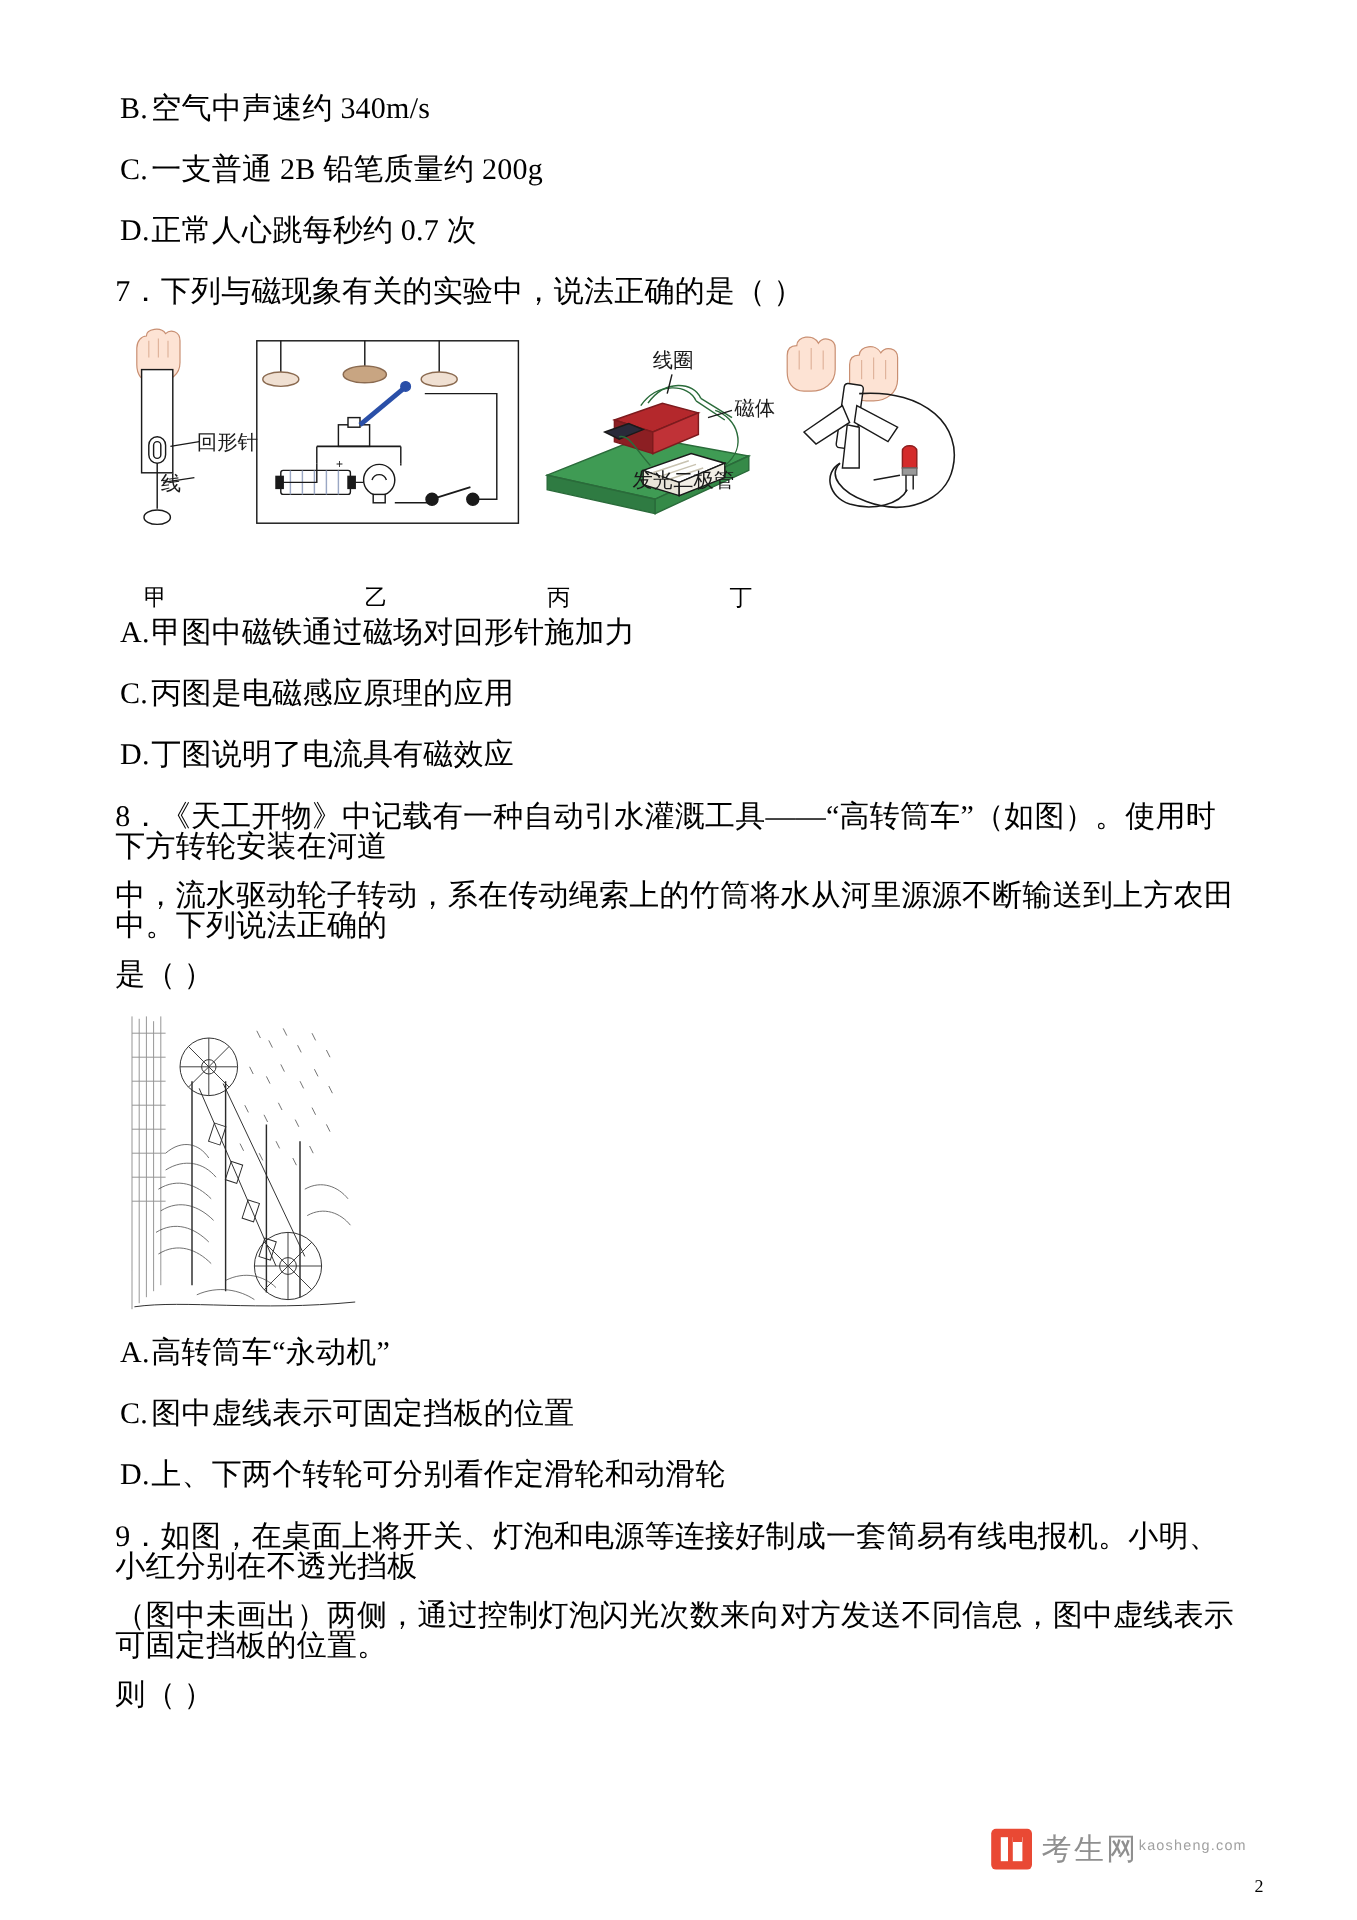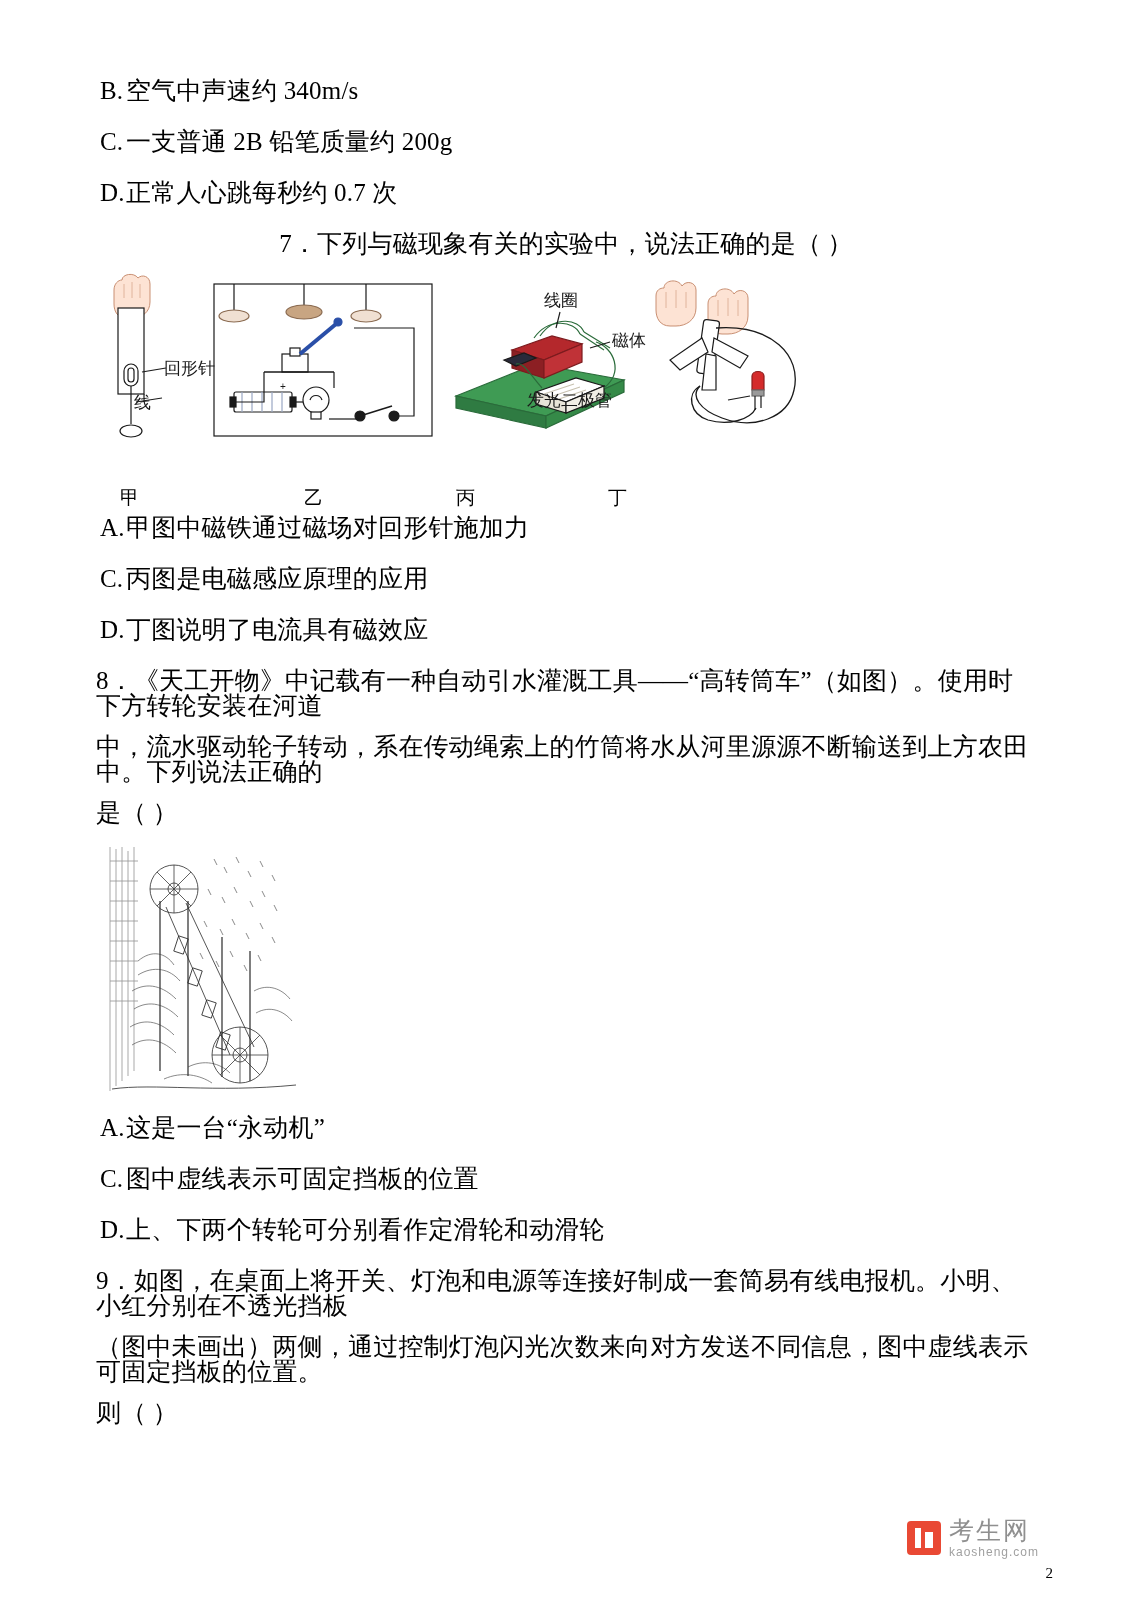--- a/index.html
+++ b/index.html
@@ -37,21 +37,20 @@
     margin: 0 0 26px 0;
     padding-left: 4px;
   }
   .opt .lab {
     display: inline-block;
     width: 26px;
     font-family: "Liberation Serif", serif;
   }
   .qline {
     margin: 0 0 0 0;
-    text-align: center;
   }
   .para {
     text-indent: 0;
     margin-bottom: 16px;
   }
 
   
   .fig7 {
     position: relative;
     width: 700px;
@@ -112,21 +111,21 @@
   .wm-logo:after {
     content: "";
     position: absolute;
     left: 18px; top: 7px;
     width: 8px; height: 20px;
     background: #fff;
     box-shadow: inset 0 7px 0 -3px #e8402a;
   }
   .wm-text {
     display: flex;
-    flex-direction: column;
+    flex-direction: row;
     line-height: 1.0;
   }
   .wm-cn {
     font-size: 25px;
     color: #8a8a8a;
     font-family: "Liberation Sans", sans-serif;
     letter-spacing: 2px;
   }
   .wm-en {
     font-size: 12px;
@@ -328,21 +327,21 @@
             <path d="M84 226 C100 218, 116 222, 126 232 M60 238 C78 230, 96 234, 108 242"></path>
             <path d="M150 150 C164 142, 178 148, 186 158 M152 172 C166 164, 180 170, 188 180"></path>
           </g>
 
           <path d="M8 248 C50 242, 110 252, 192 244" stroke="#2a2a2a"></path>
         </g>
       </svg>
     </div>
 
     <div class="line opt">
-      <span class="lab">A.</span><span>这是一台“永动机”</span>
+      <span class="lab">A.</span><span>高转筒车“永动机”</span>
     </div>
     <div class="line opt">
       <span class="lab">C.</span><span>图中虚线表示可固定挡板的位置</span>
     </div>
     <div class="line opt">
       <span class="lab">D.</span><span>上、下两个转轮可分别看作定滑轮和动滑轮</span>
     </div>
 
     <div class="line para">9．如图，在桌面上将开关、灯泡和电源等连接好制成一套简易有线电报机。小明、小红分别在不透光挡板</div>
     <div class="line para">（图中未画出）两侧，通过控制灯泡闪光次数来向对方发送不同信息，图中虚线表示可固定挡板的位置。</div>

